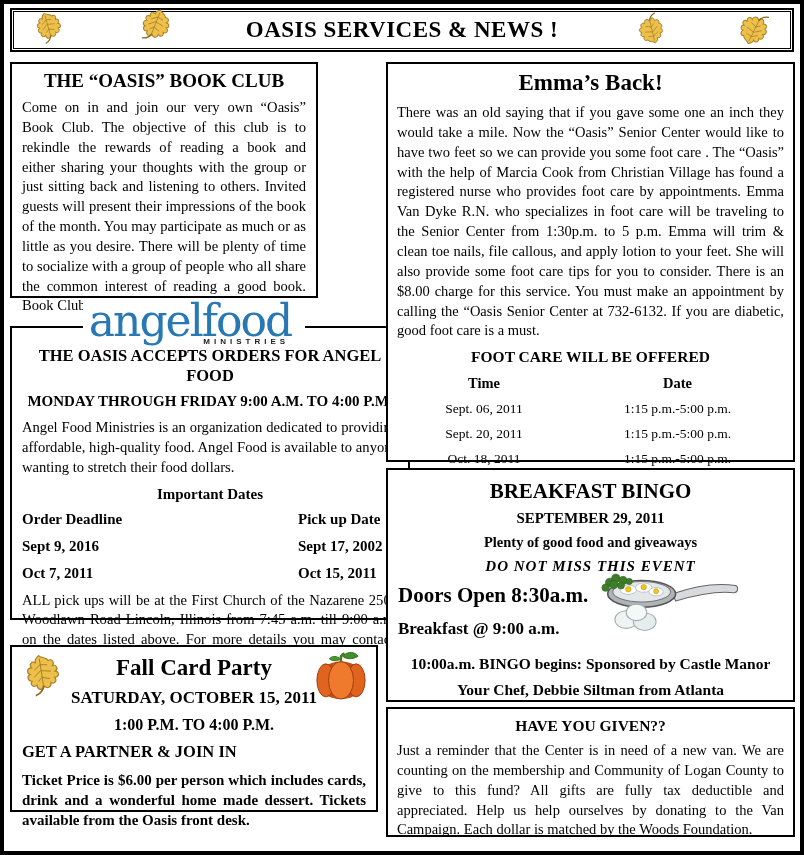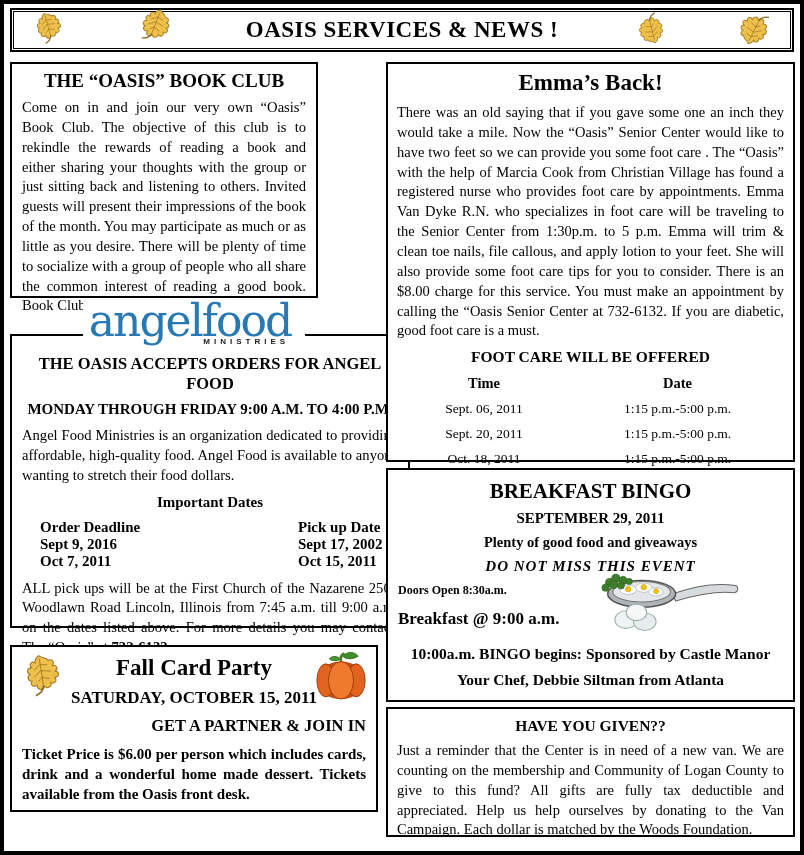--- a/index.html
+++ b/index.html
@@ -29,35 +29,35 @@
   
   .af-logo{position:absolute;left:6px;top:294px;width:368px;text-align:center;z-index:2;}
   .af-logo-inner{display:inline-block;position:relative;background:#fff;
         padding:0 14px 4px 6px;line-height:1;}
   .af-text{font-family:"DejaVu Serif",serif;font-size:44px;line-height:1.05;
         color:#2878b4;letter-spacing:-2px;}
   .af-sub{position:absolute;right:16px;bottom:2px;font-family:"Liberation Sans",sans-serif;
         font-size:8px;font-weight:bold;letter-spacing:4px;color:#222;}
 
   
-  .af-box{left:6px;top:330px;width:400px;height:294px;padding:18px 10px 6px 10px;}
+  .af-box{left:6px;top:322px;width:400px;height:294px;padding:18px 10px 6px 10px;}
   .af-h1{font-size:16.5px;font-weight:bold;text-align:center;}
   .af-h2{font-size:15px;font-weight:bold;text-align:center;margin-top:7px;}
   .af-body{font-size:14.6px;line-height:1.36;margin-top:8px;}
   .af-dates-title{font-size:15px;font-weight:bold;text-align:center;margin-top:8px;}
-  .af-dates{display:grid;grid-template-columns:1fr 100px;row-gap:0;
-        font-weight:bold;font-size:15px;margin-top:8px;margin-left:18px;}
+  .af-dates{display:grid;grid-template-columns:1fr 100px;row-gap:10px;
+        font-weight:bold;font-size:15px;margin-top:8px;}
   .af-note{font-size:14.6px;line-height:1.36;margin-top:9px;}
 
   
   .fc-box{left:6px;top:641px;width:368px;height:167px;padding:6px 10px;}
   .fc-title{font-size:23px;font-weight:bold;text-align:center;margin-top:2px;}
   .fc-l1{font-size:17px;font-weight:bold;text-align:center;margin-top:7px;}
   .fc-l2{font-size:16px;font-weight:bold;text-align:center;margin-top:8px;}
-  .fc-l3{font-size:16.5px;font-weight:bold;text-align:right;margin-top:8px;}
+  .fc-l3{font-size:16.5px;font-weight:bold;text-align:left;margin-top:8px;}
   .fc-body{font-size:15px;font-weight:bold;line-height:1.33;margin-top:9px;}
   .fc-leaf{position:absolute;left:8px;top:5px;}
   .fc-pumpkin{position:absolute;right:8px;top:3px;}
 
   
   .em-box{left:382px;top:58px;width:409px;height:400px;padding:5px 9px;}
   .em-title{font-size:23px;font-weight:bold;text-align:center;margin-top:1px;}
   .em-sub{font-size:15.5px;font-weight:bold;text-align:center;margin-top:5px;}
   .em-body{font-size:14.5px;line-height:1.37;margin-top:7px;}
   .em-foot-title{font-size:15.5px;font-weight:bold;text-align:center;margin-top:7px;}
@@ -65,21 +65,21 @@
         text-align:center;margin-top:9px;}
   .foot-table .hdr{font-weight:bold;font-size:14.5px;}
   .foot-table .cell{font-size:13.5px;}
 
   
   .bg-box{left:382px;top:464px;width:409px;height:234px;padding:6px 10px;}
   .bg-title{font-size:21px;font-weight:bold;text-align:center;margin-top:3px;}
   .bg-date{font-size:15px;font-weight:bold;text-align:center;margin-top:6px;}
   .bg-plenty{font-size:14.5px;font-weight:bold;text-align:center;margin-top:7px;}
   .bg-miss{font-size:15px;font-weight:bold;font-style:italic;text-align:center;margin-top:7px;letter-spacing:1px;}
-  .bg-doors{font-size:12px;font-weight:bold;margin-top:8px;}
+  .bg-doors{font-size:21px;font-weight:bold;margin-top:8px;}
   .bg-breakfast{font-size:17px;font-weight:bold;margin-top:11px;}
   .bg-pan{position:absolute;right:48px;top:96px;}
   .bg-line1{font-size:15.5px;font-weight:bold;text-align:center;margin-top:16px;}
   .bg-line2{font-size:15.5px;font-weight:bold;text-align:center;margin-top:8px;}
 
   
   .hg-box{left:382px;top:703px;width:409px;height:130px;padding:6px 9px;}
   .hg-title{font-size:15.5px;font-weight:bold;text-align:center;margin-top:2px;}
   .hg-body{font-size:14.5px;line-height:1.37;margin-top:6px;}
 </style>
@@ -180,20 +180,21 @@
 
   <div class="box fc-box">
     <svg class="fc-leaf" style="transform:rotate(-15deg)" width="48" height="48" viewBox="0 0 48 48">
         <use href="#oakleaf"></use>
       </svg>
     <svg class="fc-pumpkin" width="54" height="50" viewBox="0 0 60 56">
         <use href="#pumpkinicon"></use>
       </svg>
     <div class="fc-title">Fall Card Party</div>
     <div class="fc-l1">SATURDAY, OCTOBER 15, 2011</div>
+    <div class="fc-l2">1:00 P.M. TO 4:00 P.M.</div>
     <div class="fc-l3">GET A PARTNER &amp; JOIN IN</div>
     <div class="fc-body just">Ticket Price is $6.00 per person which includes cards, drink and a wonderful home made dessert. Tickets available from the Oasis front desk.</div>
   </div>
 
   <div class="box em-box">
     <div class="em-title">Emma’s Back!</div>
     <div class="em-body just">There was an old saying that if you gave some one an inch they would take a mile. Now the “Oasis” Senior Center would like to have two feet so we can provide you some foot care . The “Oasis” with the help of Marcia Cook from  Christian Village has found a registered nurse who provides foot care by appointments.  Emma Van Dyke R.N. who  specializes in foot care will be traveling to the Senior Center from 1:30p.m. to 5 p.m.   Emma will trim &amp; clean toe nails, file callous, and apply lotion to your feet. She will also  provide some foot care tips for you to consider. There is an $8.00 charge for this service. You must make an appointment by calling the “Oasis Senior Center at 732-6132.   If you are diabetic, good foot care is a must.</div>
     <div class="em-foot-title">FOOT CARE WILL BE OFFERED</div>
     <div class="foot-table">
       <div class="hdr">Time</div>

